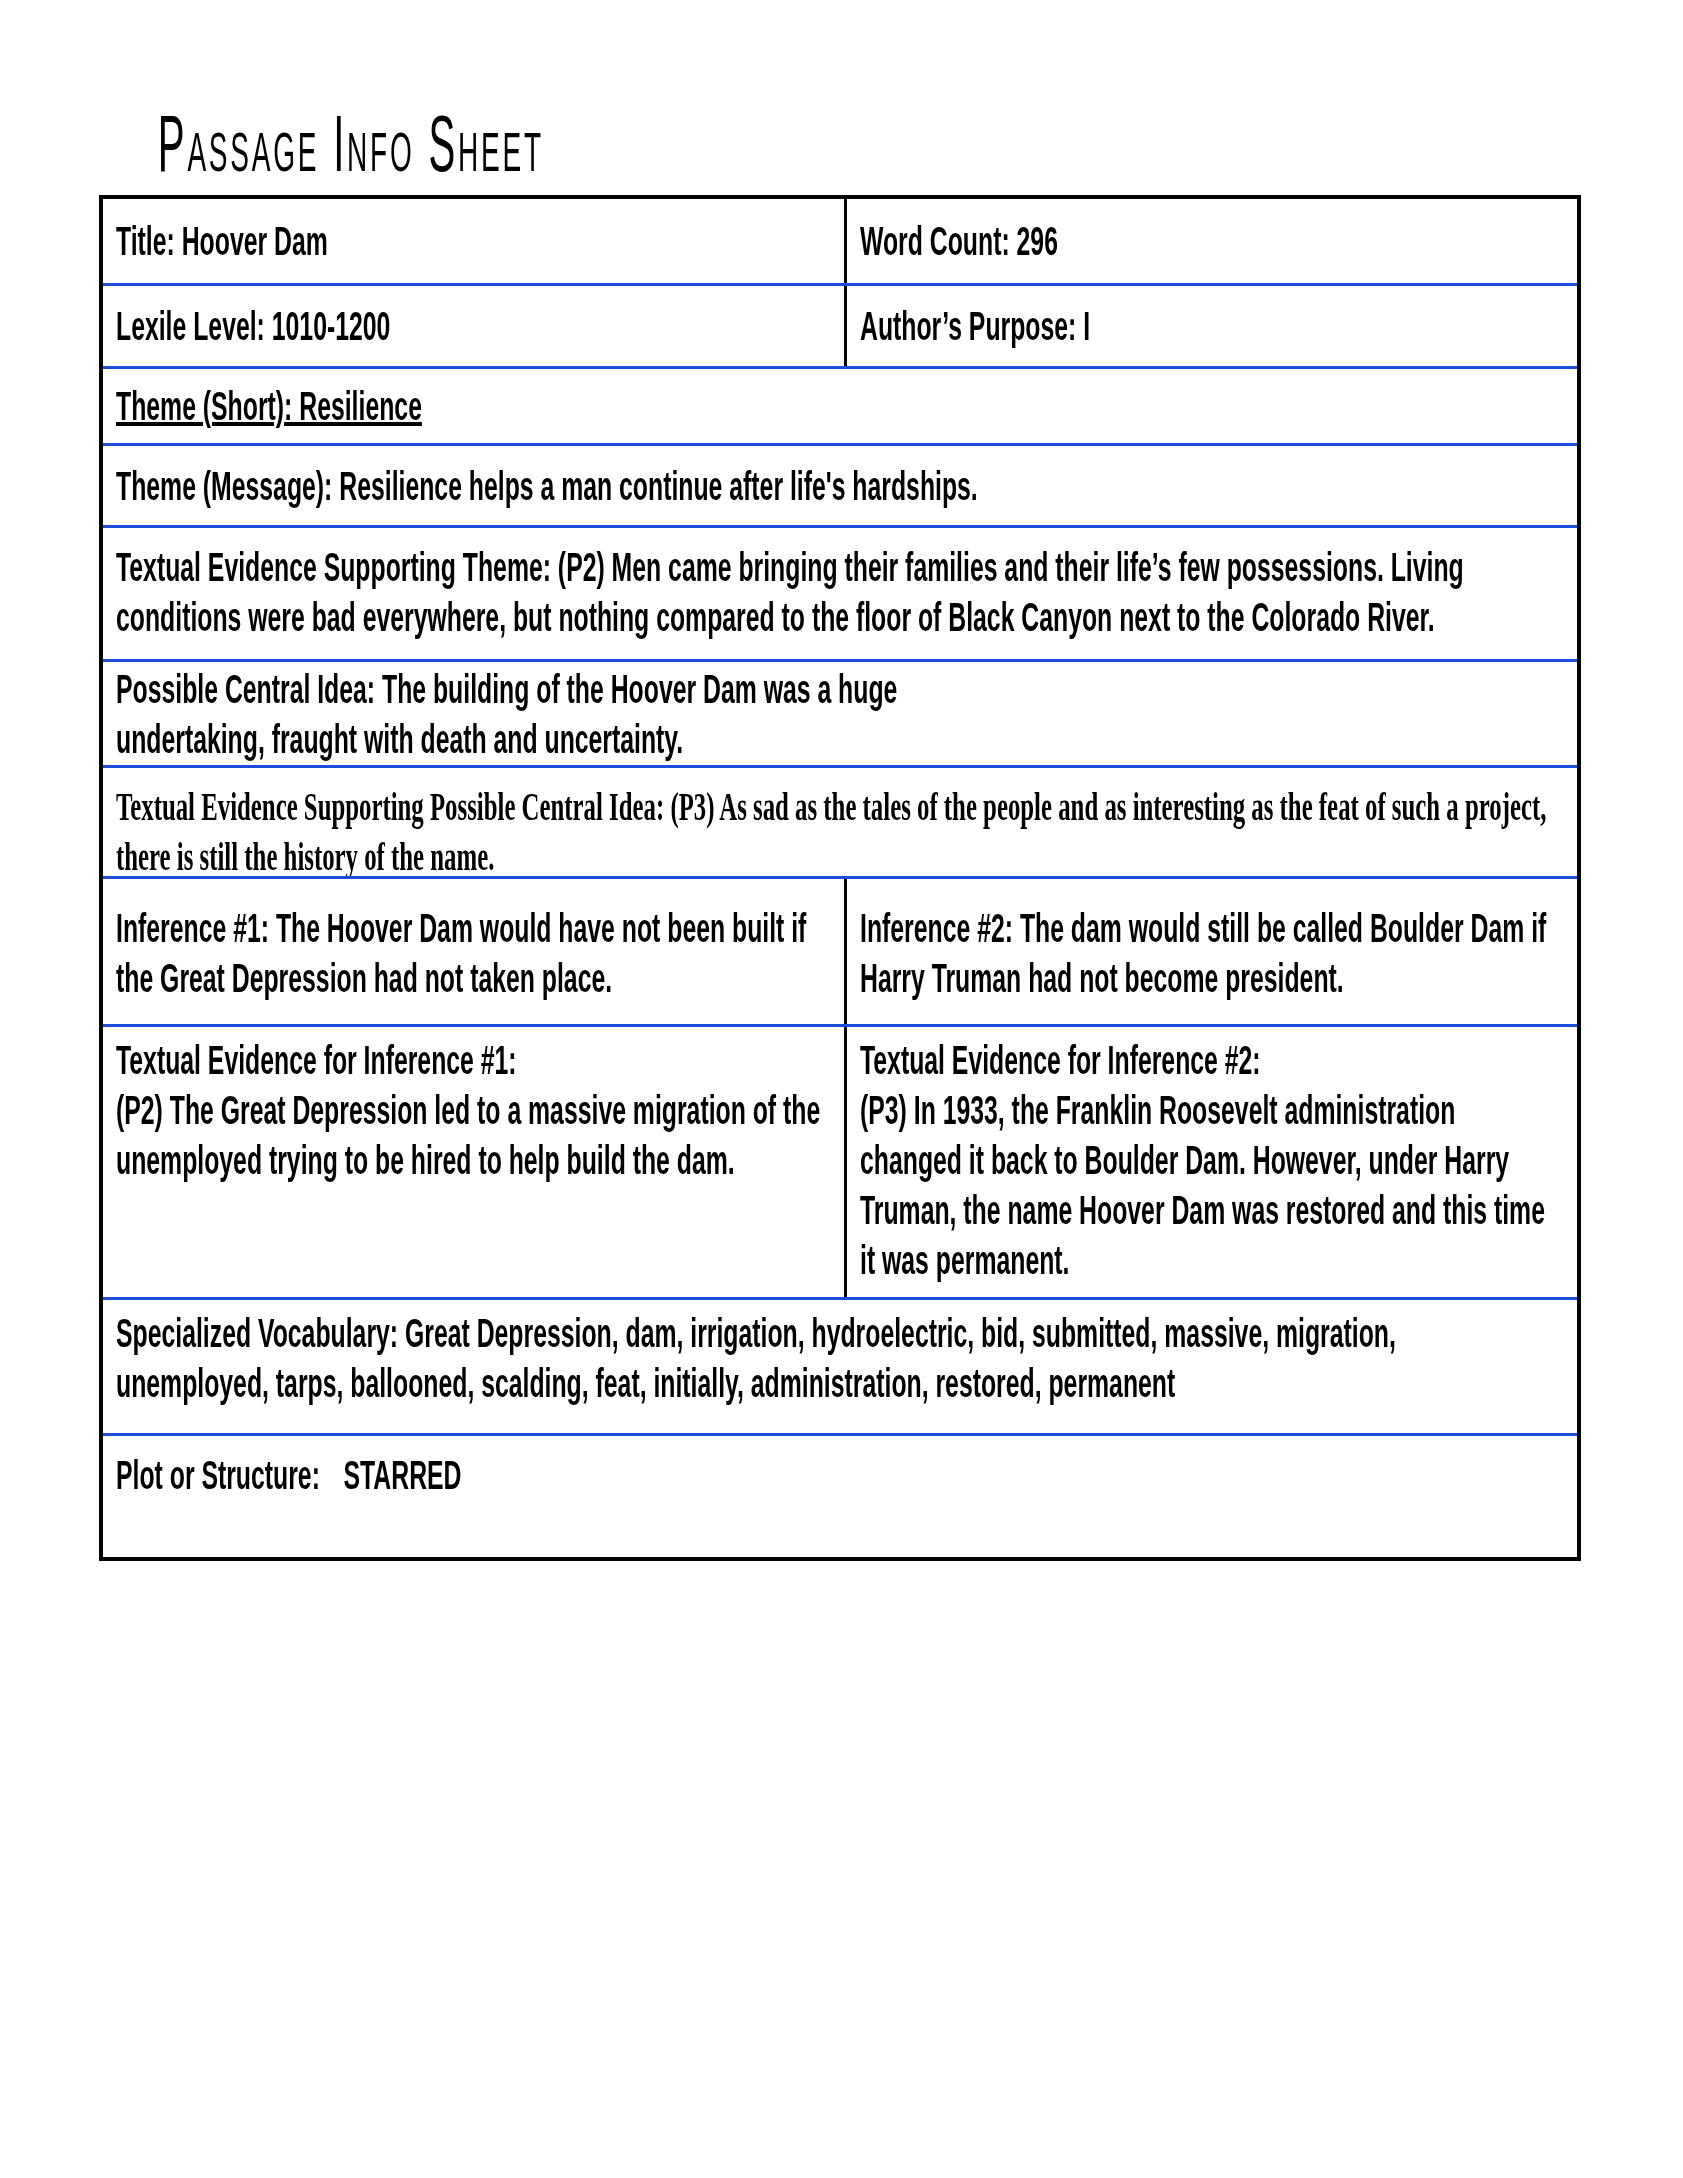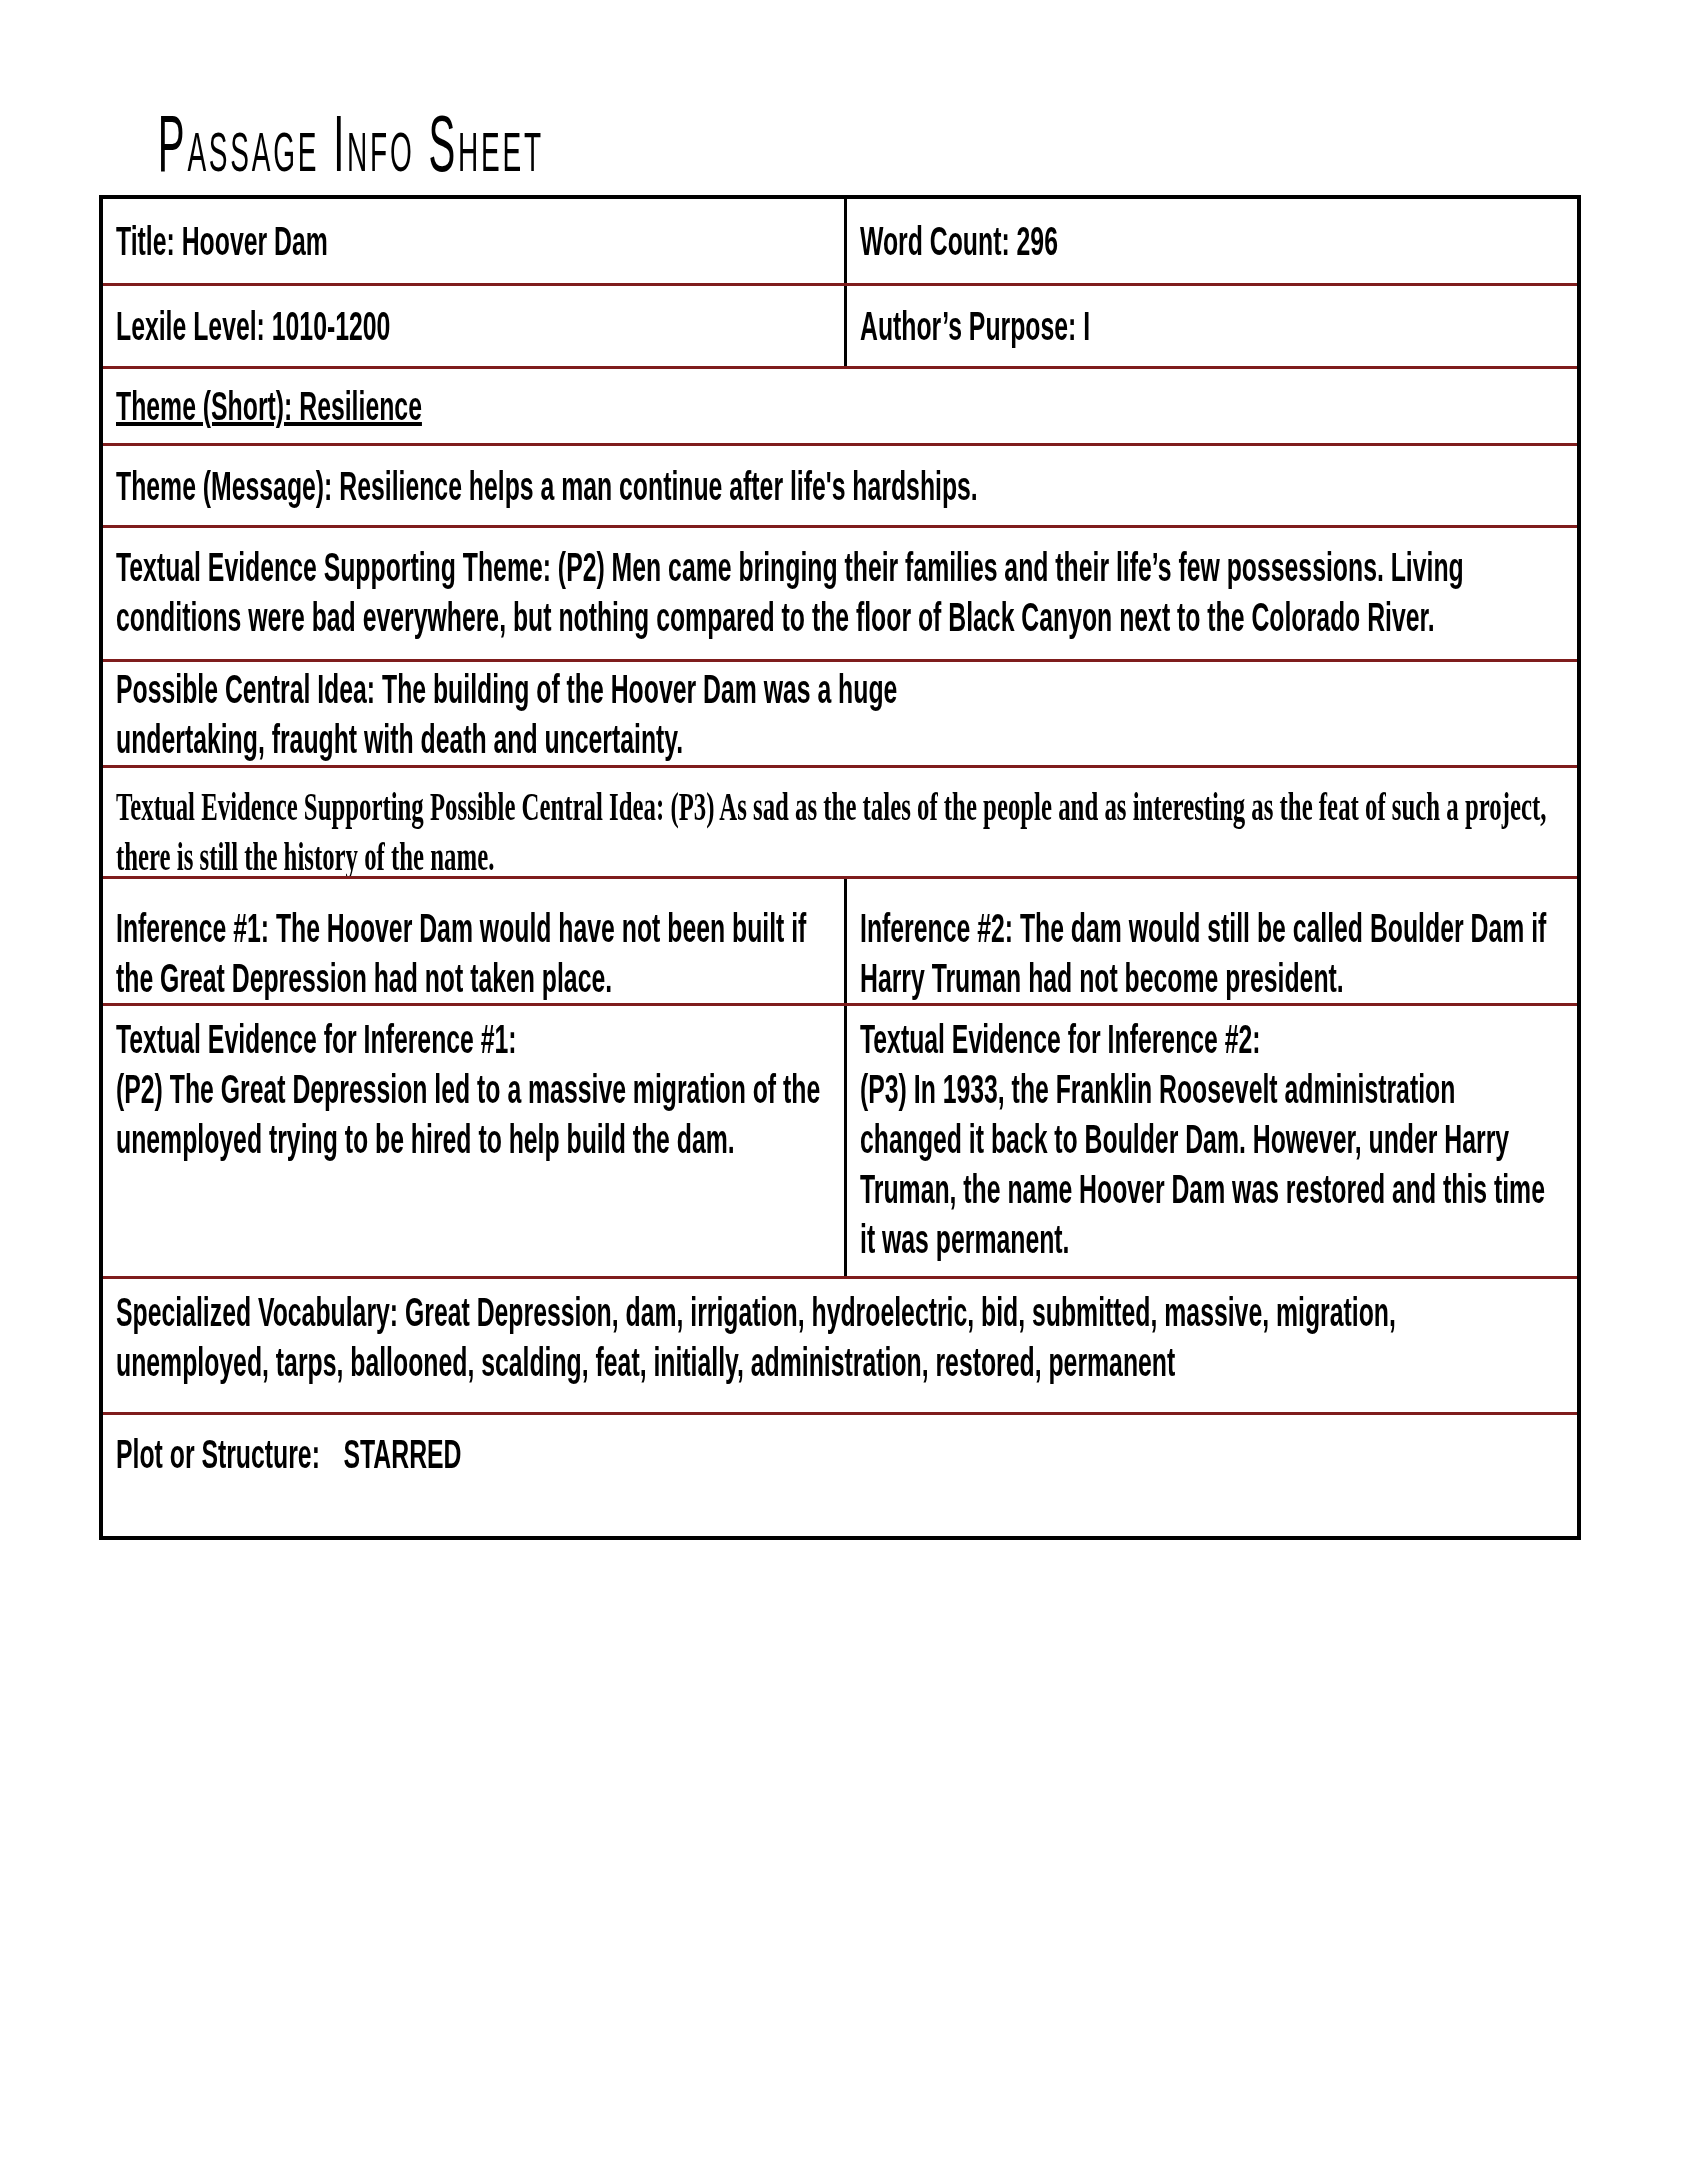--- a/index.html
+++ b/index.html
@@ -21,21 +21,21 @@
     letter-spacing:5px;
     transform:scale(0.55,1.08);
     transform-origin:center top;
     white-space:nowrap;
   }
   
   .sheet{
     position:absolute;left:99px;top:195px;width:1482px;
     box-sizing:border-box;border:4px solid #000;background:#fff;
   }
-  .row{display:flex;border-bottom:3px solid #7f1d1d;box-sizing:border-box;}
+  .row{display:flex;border-bottom:3px solid #1d4ed8;box-sizing:border-box;}
   .row:last-child{border-bottom:none;}
   .cell{position:relative;box-sizing:border-box;overflow:hidden;padding-left:13px;}
   .cell.half-l{width:741px;flex:none;}
   .cell.half-r{flex:1;border-left:3px solid #000;}
   .cell.full{width:100%;}
   .vc{display:flex;align-items:center;}
   
   .tx{
     font-weight:700;font-size:40px;line-height:50px;
     white-space:pre-wrap;
@@ -47,21 +47,21 @@
   mark{background:#ffff00;color:inherit;padding:5px 2px;}
   .pt14{padding-top:14px;}
   .pt20{padding-top:8px;}
   .pt24{padding-top:24px;}
   .plot-value{margin-left:38px;}
   .plot-right{position:absolute;left:911px;top:14px;width:554px;}
   .plot-right .tx{text-align:center;}
   
   .h88{height:87px;}  .h84{height:83px;}  .h80{height:79px;}
   .h78{height:77px;text-decoration:underline;}  .h83{height:82px;}  .h135{height:134px;}
-  .h107{height:106px;}.h138{height:111px;font-family:Liberation Serif, serif;}.h149{height:127px;}
+  .h107{height:106px;}.h138{height:111px;font-family:Liberation Serif, serif;}.h149{height:148px;}
   .h276{height:273px;}.h137{height:136px;}.h122{height:121px;}
 </style>
 </head>
 <body>
 
 <div class="page-title-wrap">
   <div class="page-title">Passage Info Sheet</div>
 </div>
 
 <div class="sheet">

